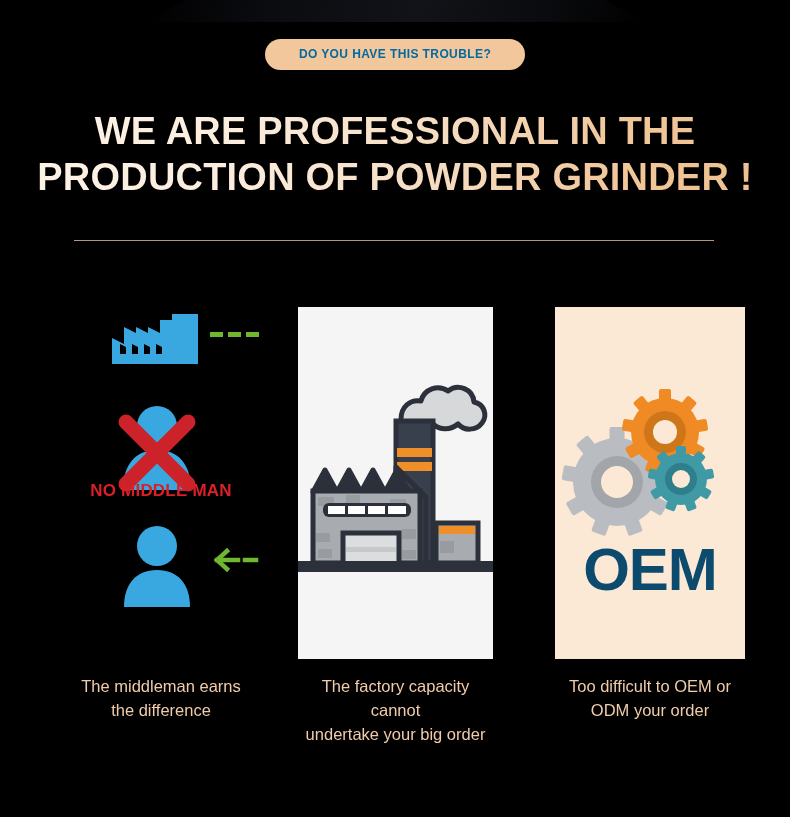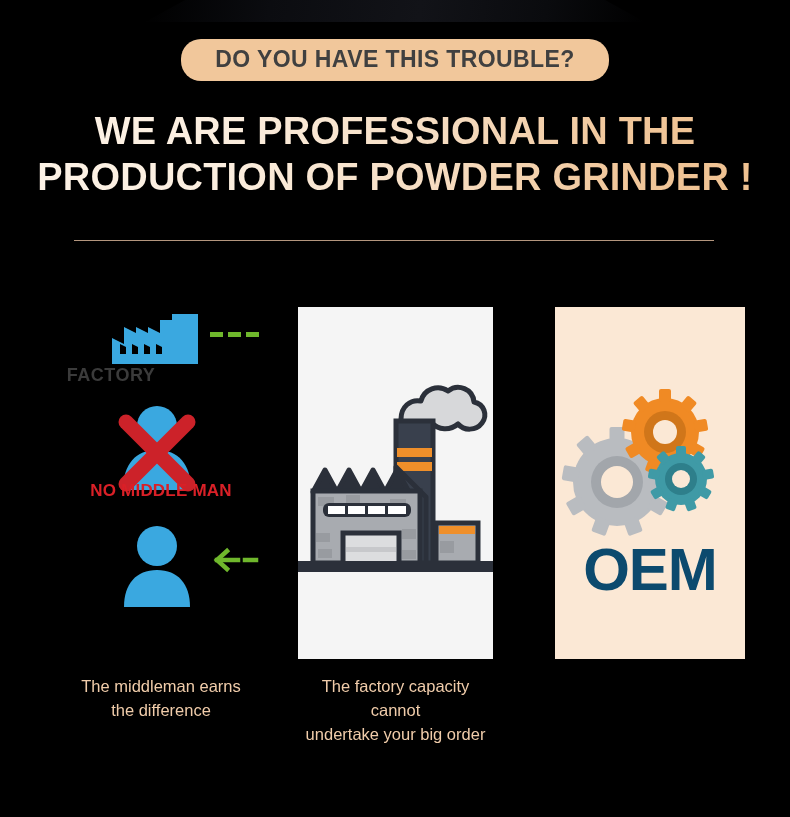--- a/index.html
+++ b/index.html
@@ -19,22 +19,22 @@
     transform:translateX(-50%);
     background:linear-gradient(100deg,#000 0%,#0b0c10 25%,#121318 55%,#0a0b0e 80%,#000 100%);
     clip-path:polygon(8% 0,92% 0,100% 100%,0 100%);
   }
 
   
   .badge-row{ position:absolute; top:39px; left:0; width:790px; text-align:center; }
   .badge{
     display:inline-block;
     background:#f1c79b;
-    color:#404040;
-    font-size:23px;
+    color:#0369a1;
+    font-size:12px;
     font-weight:bold;
     letter-spacing:.4px;
     padding:9px 34px 10px;
     border-radius:20px;
     line-height:1;
     white-space:nowrap;
   }
 
   
   .headline{
@@ -130,21 +130,20 @@
         <svg viewBox="0 0 90 52" width="90" height="52">
           <path fill="#3aa8e0" d="M2 50 L2 24 L14 30 L14 13 L26 19 L26 13 L38 19 L38 13 L50 19 L50 6 L62 6 L62 0 L74 0 L74 50 Z"></path>
           <rect x="2" y="40" width="86" height="10" fill="#3aa8e0"></rect>
           <path fill="#000" d="M10 30 L10 40 L16 40 L16 33 Z"></path>
           <path fill="#000" d="M22 30 L22 40 L28 40 L28 33 Z"></path>
           <path fill="#000" d="M34 30 L34 40 L40 40 L40 33 Z"></path>
           <path fill="#000" d="M46 30 L46 40 L52 40 L52 33 Z"></path>
           <path fill="#3aa8e0" d="M74 0 L88 0 L88 50 L74 50 Z"></path>
         </svg>
       </div>
-      <div class="c1-factory-label">FACTORY</div>
 
       <div class="c1-dash">
         <svg viewBox="0 0 50 10" width="50" height="10">
           <rect x="0" y="2" width="13" height="5" fill="#6fb72c"></rect>
           <rect x="18" y="2" width="13" height="5" fill="#6fb72c"></rect>
           <rect x="36" y="2" width="13" height="5" fill="#6fb72c"></rect>
         </svg>
       </div>
 
       <div class="c1-person-x">
@@ -299,15 +298,19 @@
           <circle cx="0" cy="0" r="16" fill="#2e7f8b"></circle>
           <circle cx="0" cy="0" r="9" fill="#fbe8d5"></circle>
         </g>
       </svg>
 
       <div style="position:absolute; left:0; top:228px; width:190px; text-align:center;
                   color:#0c4a6e; font-size:60px; font-weight:bold; letter-spacing:-1px;
                   font-family:'Liberation Sans', sans-serif;">OEM</div>
     </div>
 
+    <div class="caption">
+      <div>Too difficult to OEM or</div>
+      <div>ODM your order</div>
+    </div>
   </div>
 
 </div>
 
 </body></html>

